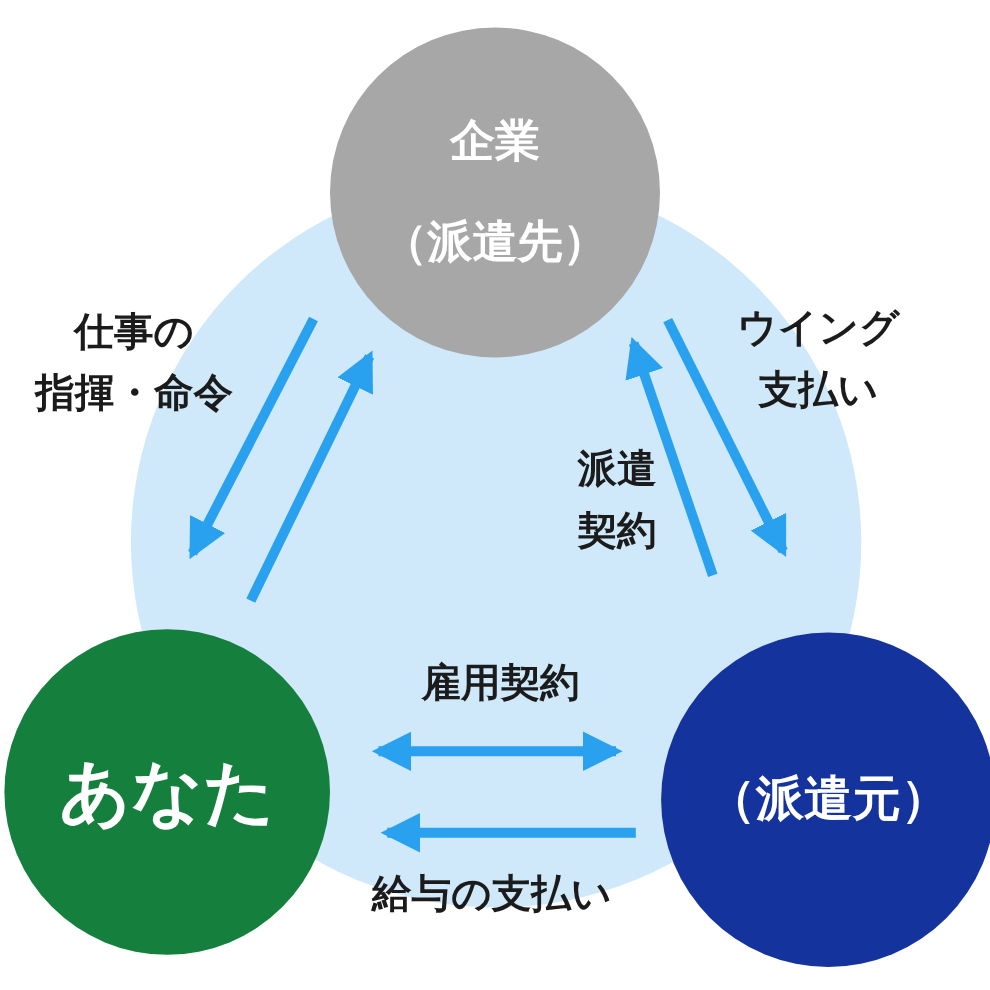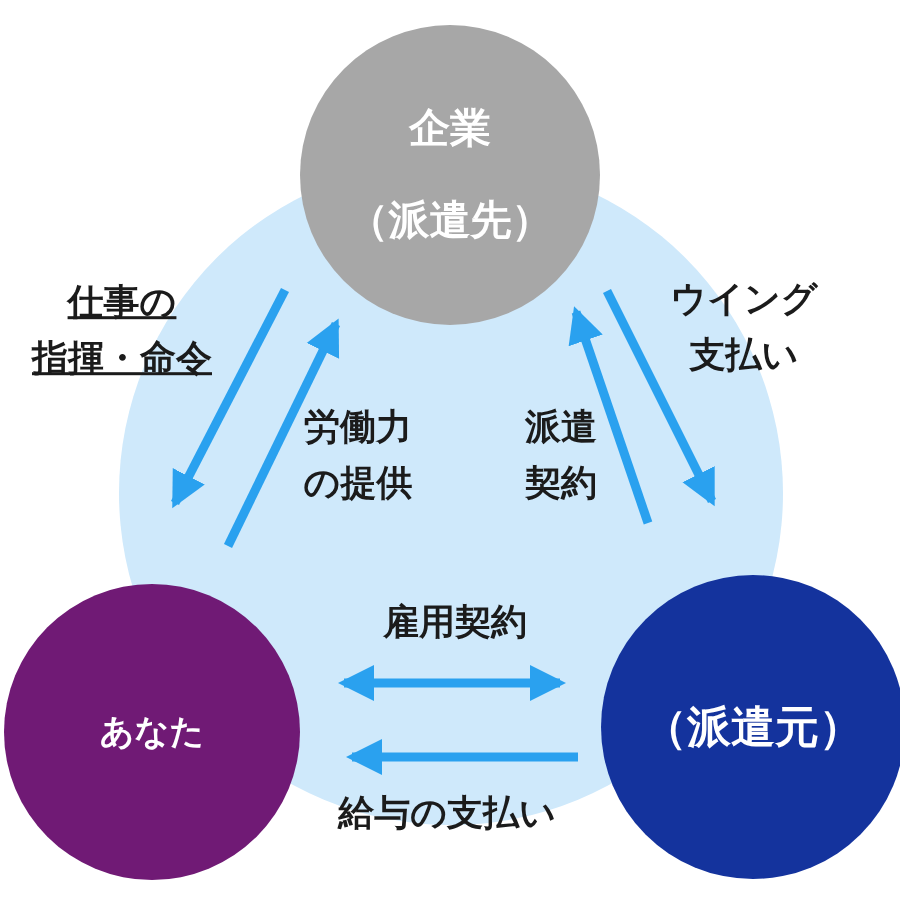--- a/index.html
+++ b/index.html
@@ -16,30 +16,30 @@
     background:#cfe9fb;z-index:0;
   }
   .arrows{position:absolute;left:0;top:0;z-index:1;pointer-events:none;}
   .node{
     position:absolute;border-radius:50%;z-index:2;
     display:flex;flex-direction:column;align-items:center;justify-content:center;
     color:#ffffff;font-weight:700;text-align:center;gap:28px;
   }
   .node span{display:block;}
   .node-company{left:300px;top:25px;width:300px;height:300px;background:#a7a7a7;font-size:41px;line-height:1.55;}
-  .node-you{left:4px;top:584px;width:296px;height:296px;background:#701a75;font-size:34px;}
+  .node-you{left:4px;top:572px;width:296px;height:296px;background:#15803d;font-size:64px;}
   .node-wing{left:601px;top:575px;width:304px;height:304px;background:#14339d;font-size:44px;line-height:1.55;}
   .rel-label{
     position:absolute;z-index:3;
     transform:translate(-50%,-50%);
     color:#1b1b1b;font-weight:700;font-size:36px;line-height:1.55;
     text-align:center;white-space:nowrap;
   }
   .rel-label span{display:block;}
-  .label-work-orders{left:122px;top:330px;text-decoration:underline;}
+  .label-work-orders{left:122px;top:330px;}
   .label-labor-provision{left:358px;top:455px;}
   .label-dispatch-contract{left:561px;top:455px;}
   .label-dispatch-fee{left:744px;top:327px;}
   .label-employment-contract{left:455px;top:622px;}
   .label-salary-payment{left:447px;top:813px;}
 </style>
 </head>
 <body>
 
 <div class="stage">
@@ -77,24 +77,20 @@
 
   <div class="node node-wing">
     <span>（派遣元）</span>
   </div>
 
   <div class="rel-label label-work-orders">
     <span>仕事の</span>
     <span>指揮・命令</span>
   </div>
 
-  <div class="rel-label label-labor-provision">
-    <span>労働力</span>
-    <span>の提供</span>
-  </div>
 
   <div class="rel-label label-dispatch-contract">
     <span>派遣</span>
     <span>契約</span>
   </div>
 
   <div class="rel-label label-dispatch-fee">
     <span>ウイング</span>
     <span>支払い</span>
   </div>

